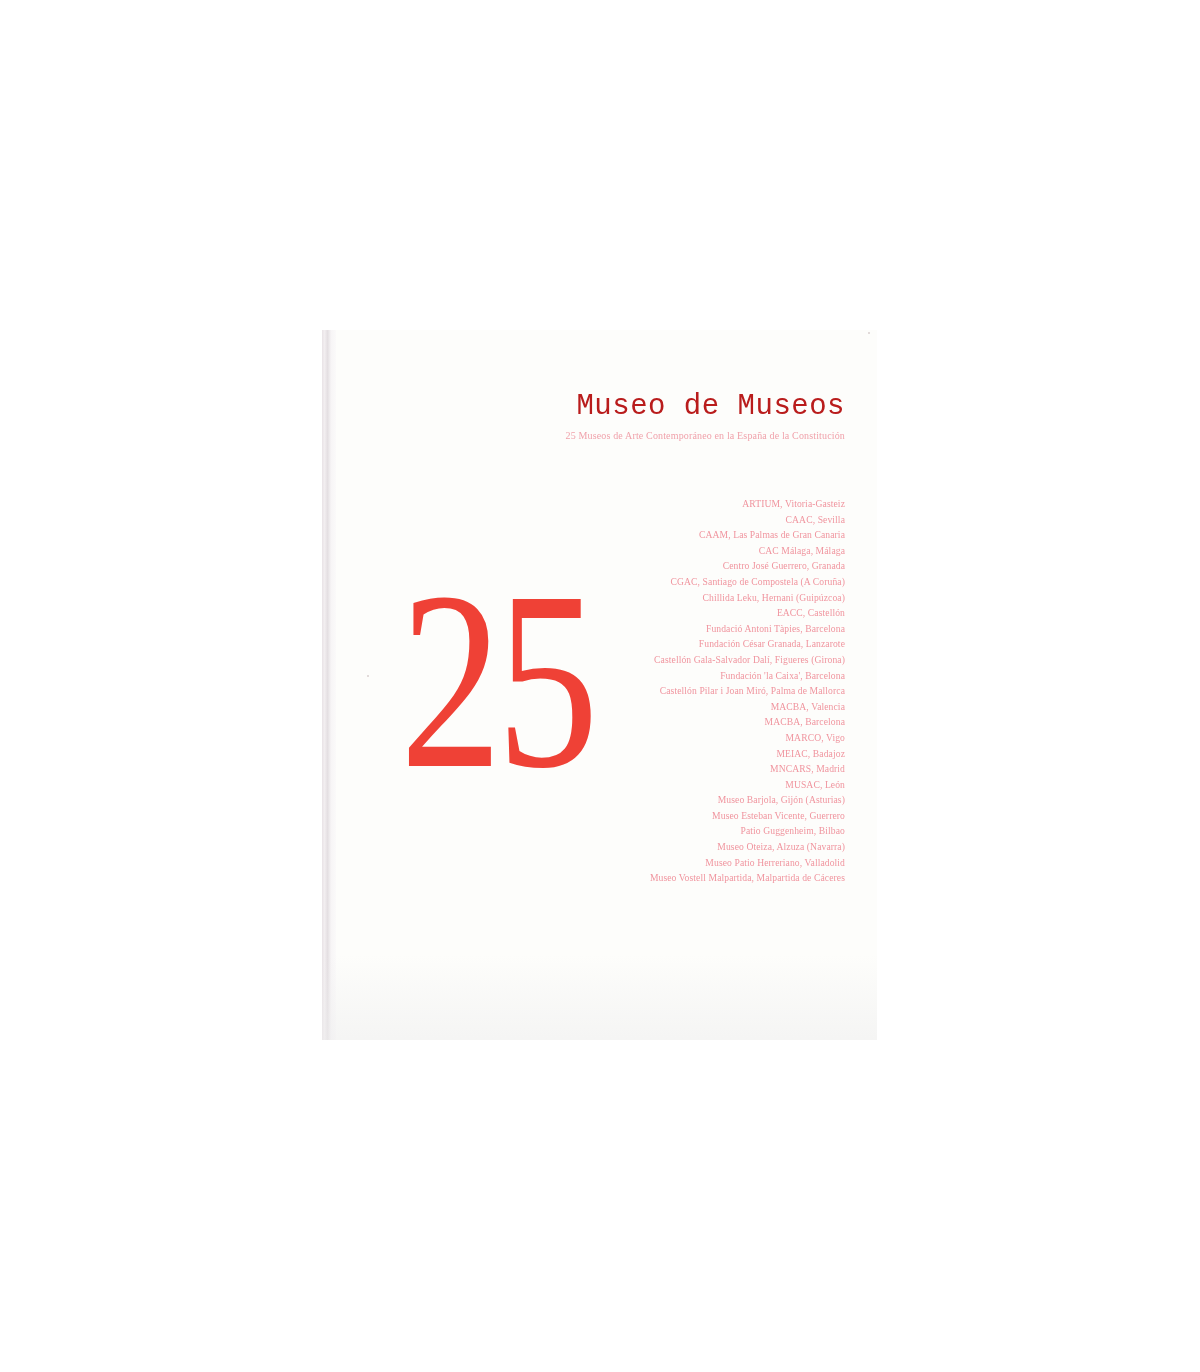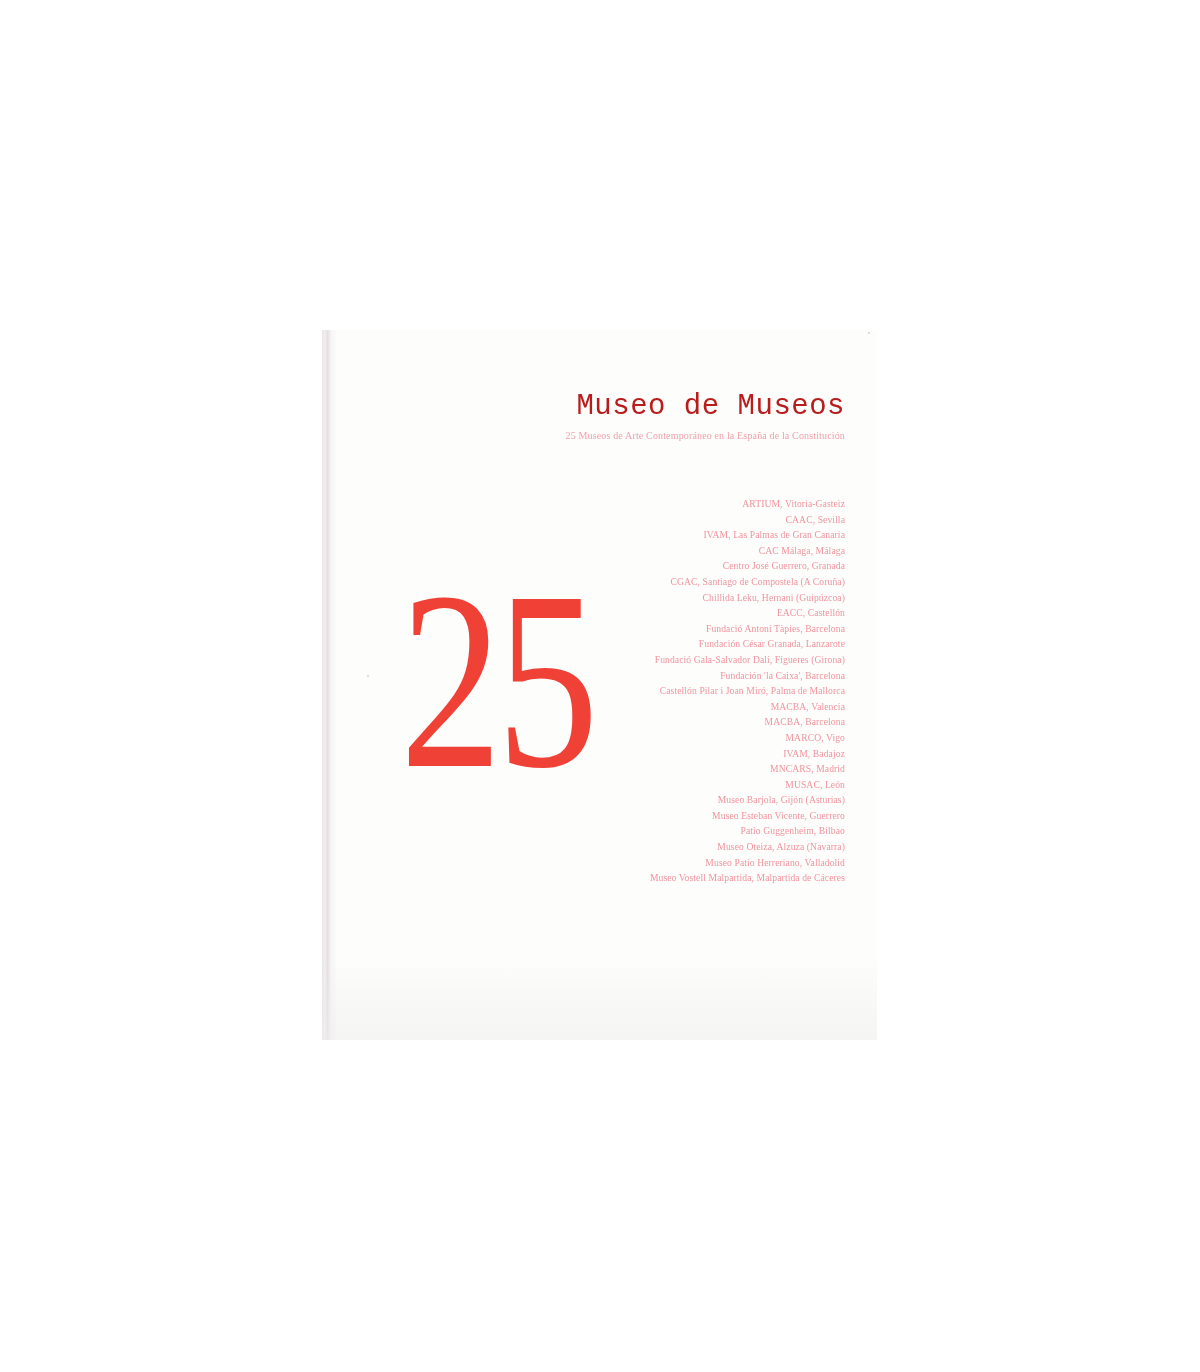--- a/index.html
+++ b/index.html
@@ -127,35 +127,35 @@
   <div class="title-block">
     <div class="title">Museo de Museos</div>
     <div class="subtitle">25 Museos de Arte Contemporáneo en la España de la Constitución</div>
   </div>
 
   <div class="numeral">25</div>
 
   <div class="museum-list">
       <div>ARTIUM, Vitoria-Gasteiz</div>
       <div>CAAC, Sevilla</div>
-      <div>IVAM, Las Palmas de Gran Canaria</div>
+      <div>CAAM, Las Palmas de Gran Canaria</div>
       <div>CAC Málaga, Málaga</div>
       <div>Centro José Guerrero, Granada</div>
       <div>CGAC, Santiago de Compostela (A Coruña)</div>
       <div>Chillida Leku, Hernani (Guipúzcoa)</div>
       <div>EACC, Castellón</div>
       <div>Fundació Antoni Tàpies, Barcelona</div>
       <div>Fundación César Granada, Lanzarote</div>
-      <div>Fundació Gala-Salvador Dalí, Figueres (Girona)</div>
+      <div>Castellón Gala-Salvador Dalí, Figueres (Girona)</div>
       <div>Fundación 'la Caixa', Barcelona</div>
       <div>Castellón Pilar i Joan Miró, Palma de Mallorca</div>
       <div>MACBA, Valencia</div>
       <div>MACBA, Barcelona</div>
       <div>MARCO, Vigo</div>
-      <div>IVAM, Badajoz</div>
+      <div>MEIAC, Badajoz</div>
       <div>MNCARS, Madrid</div>
       <div>MUSAC, León</div>
       <div>Museo Barjola, Gijón (Asturias)</div>
       <div>Museo Esteban Vicente, Guerrero</div>
       <div>Patio Guggenheim, Bilbao</div>
       <div>Museo Oteiza, Alzuza (Navarra)</div>
       <div>Museo Patio Herreriano, Valladolid</div>
       <div>Museo Vostell Malpartida, Malpartida de Cáceres</div>
     </div>
 </div>

